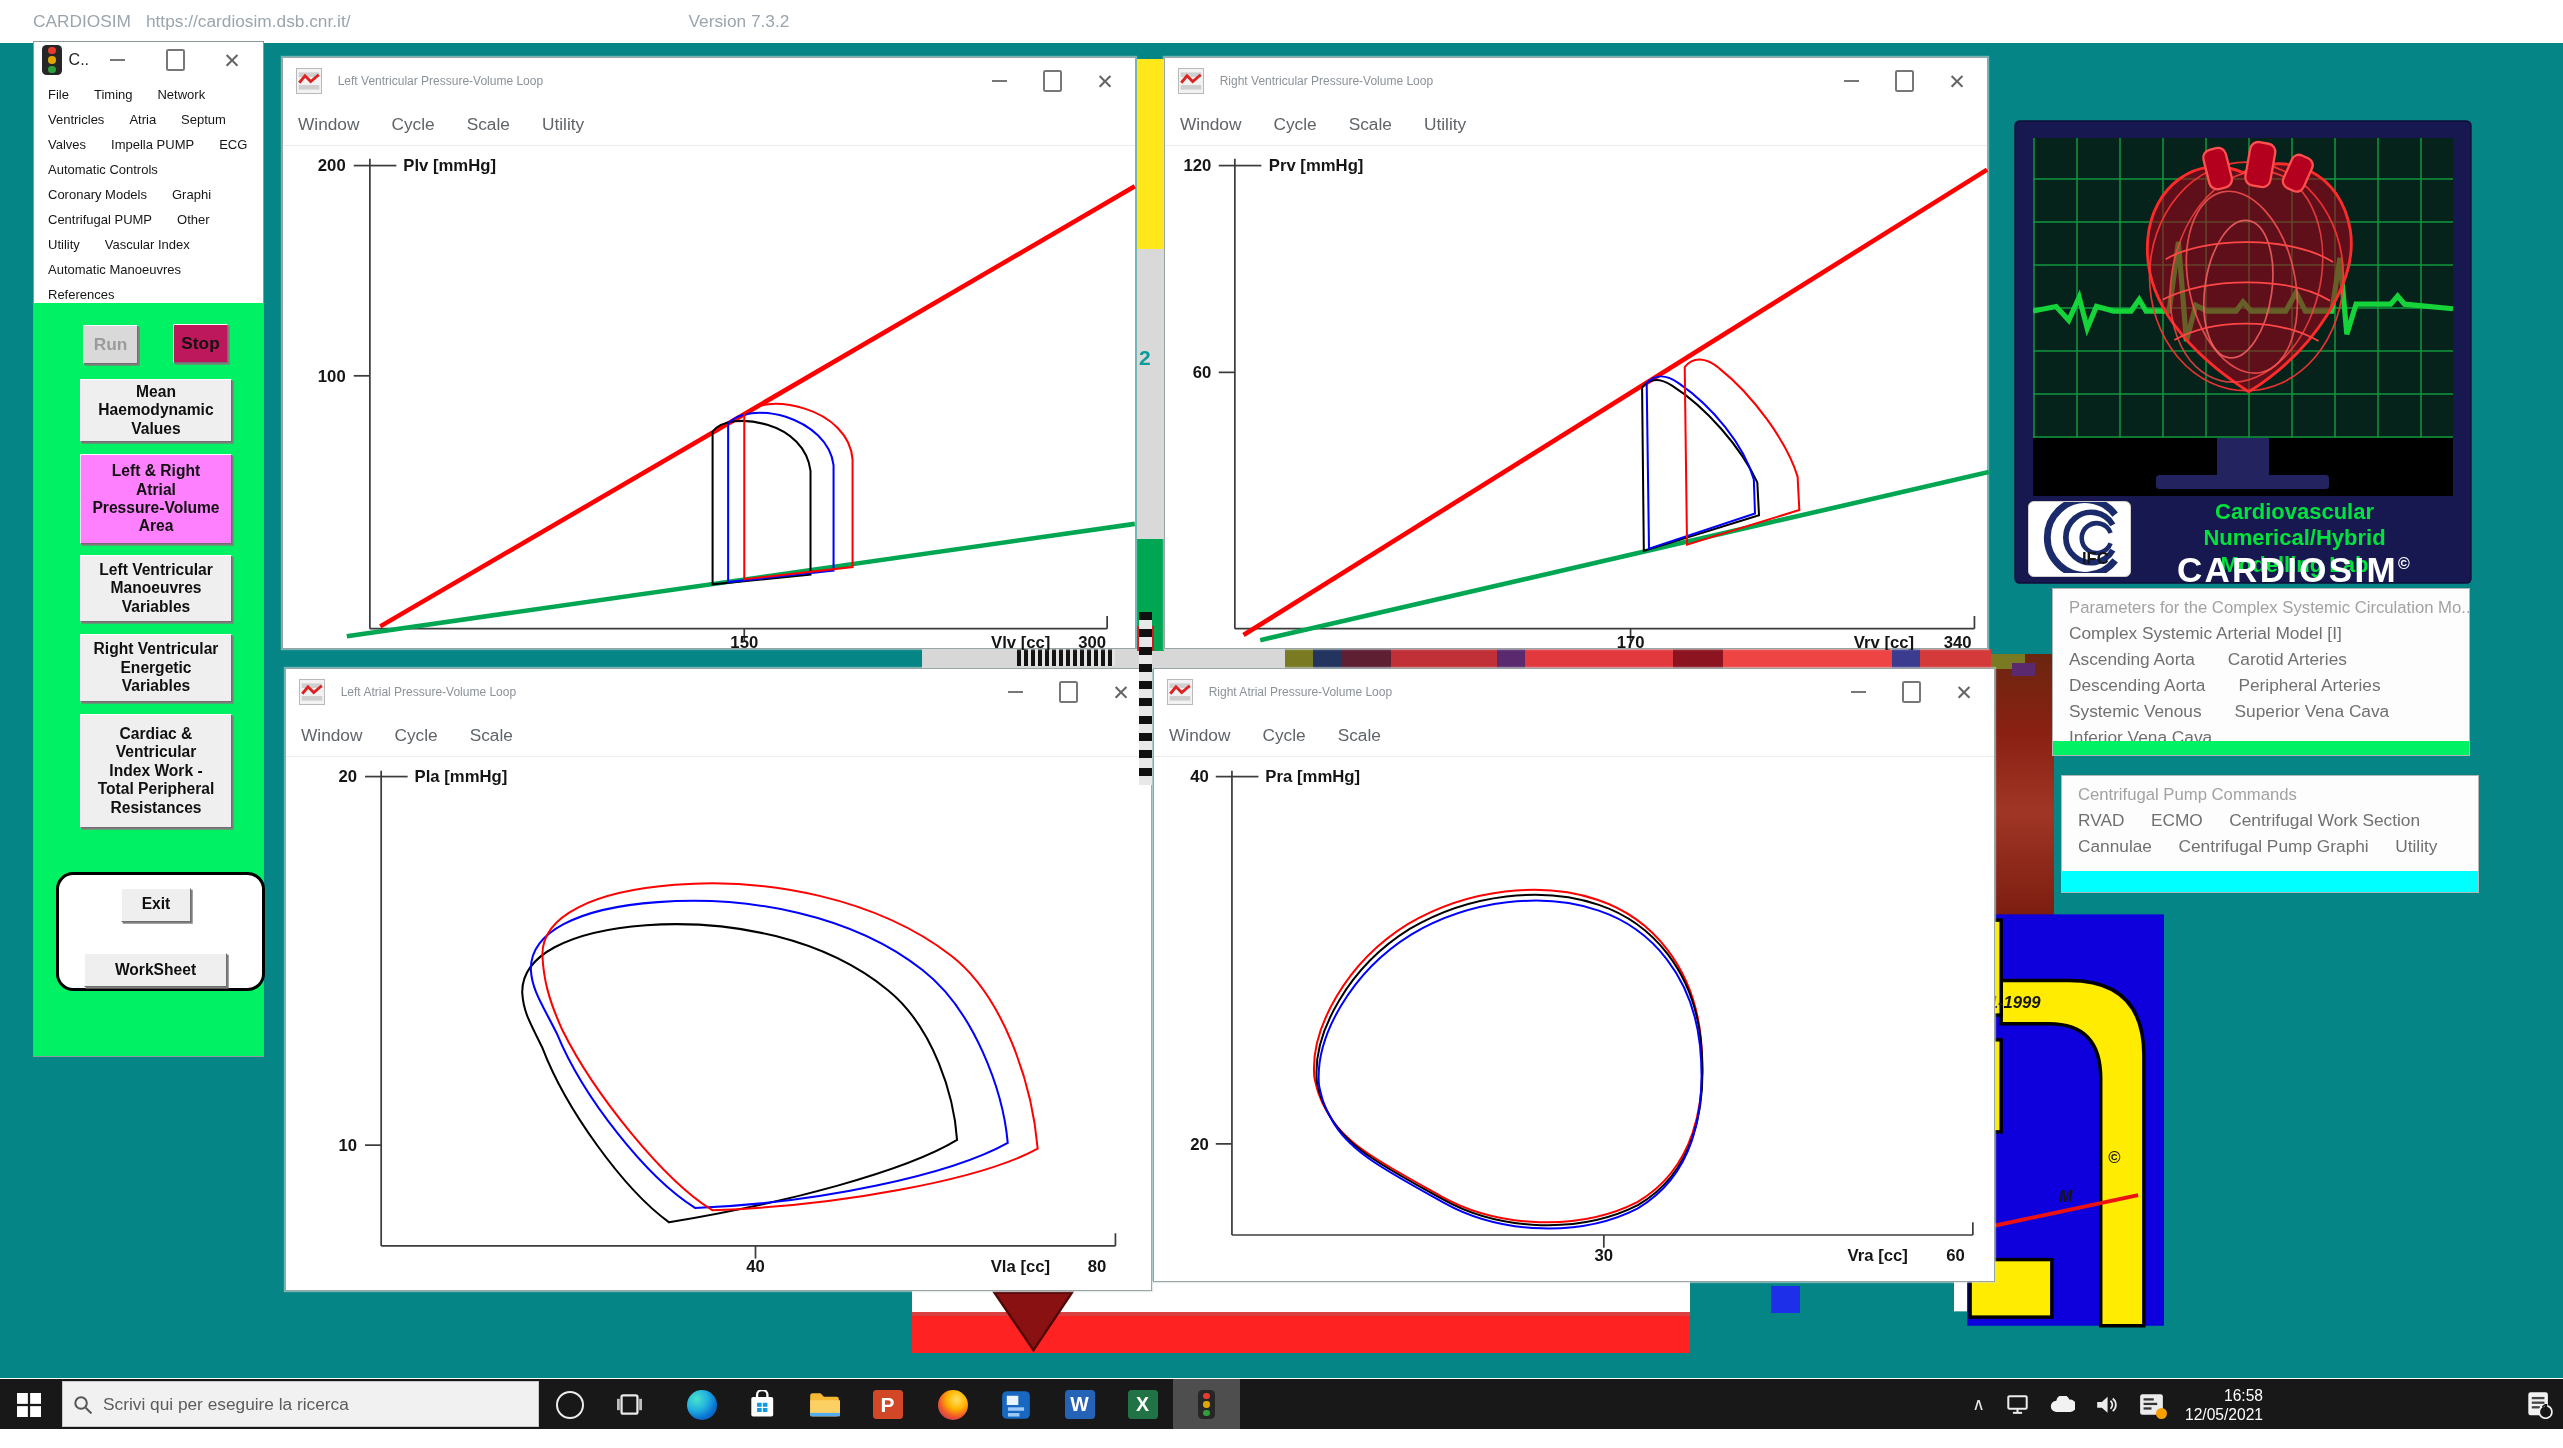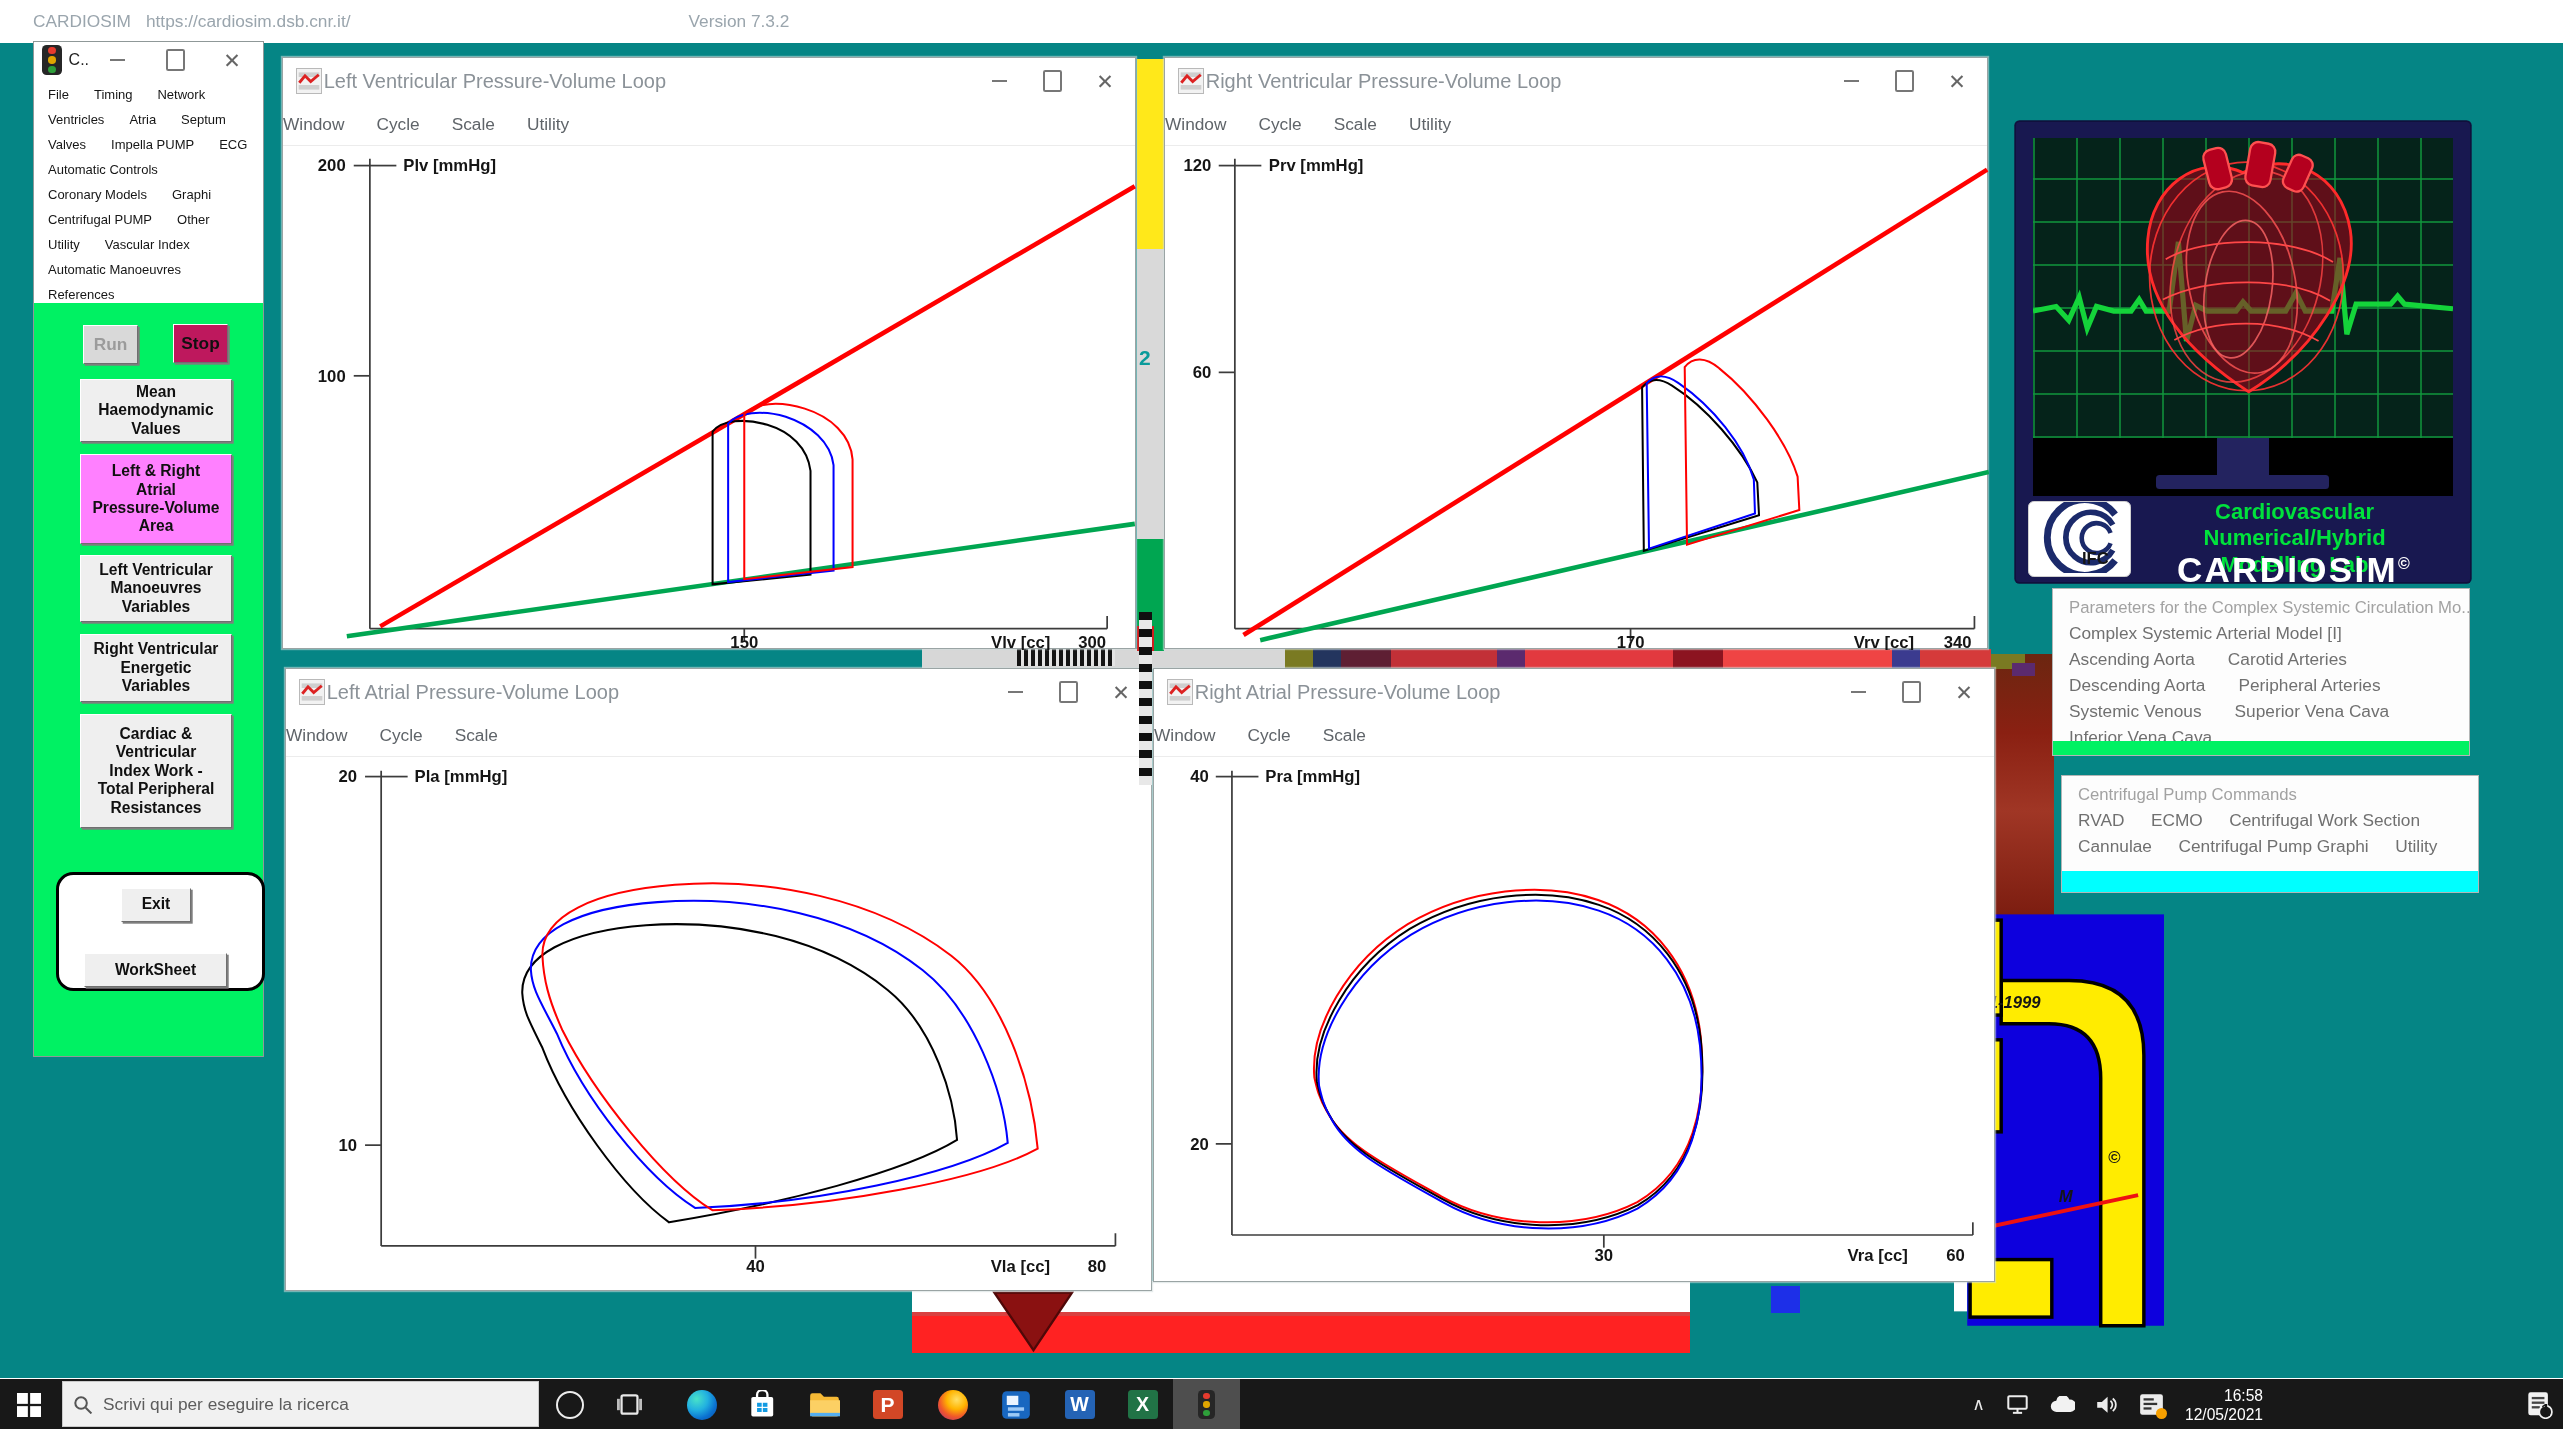--- a/index.html
+++ b/index.html
@@ -6,27 +6,27 @@
   .stage{position:relative;width:2563px;height:1449px;overflow:hidden;
          font-family:"Liberation Sans",sans-serif;-webkit-font-smoothing:antialiased;}
   .abs{position:absolute;}
   
   .topstrip{left:0;top:0;width:2563px;height:43px;background:#ffffff;color:#9aa5ad;
             font-size:17.3px;display:flex;align-items:center;gap:15px;padding-left:33px;box-sizing:border-box;}
   .desktop{left:0;top:43px;width:2563px;height:1335px;background:#058585;}
   
   .win{position:absolute;background:#ffffff;border:1.2px solid #9aa4a4;box-shadow:0 0 0 1.2px rgba(210,220,220,.55);box-sizing:border-box;}
   .titlebar{position:relative;height:46px;display:flex;align-items:center;padding:0 12.7px;background:#fff;}
-  .title{color:#8b9298;font-size:20px;margin-left:2px;white-space:nowrap;}
+  .title{color:#8b9298;font-size:12px;margin-left:16px;white-space:nowrap;}
   .winctl{position:absolute;top:0;right:3.5px;height:46px;display:flex;align-items:center;}
   .ctl{width:53px;height:46px;display:flex;align-items:center;justify-content:center;color:#6d6d6d;}
   .glyph-min{width:15px;height:2.3px;background:#777;}
   .glyph-max{width:15px;height:18.4px;border:2.3px solid #777;border-radius:2.3px;}
   .glyph-x{font-size:21px;color:#666;line-height:1;}
-  .menubar{height:41px;display:flex;align-items:center;gap:32px;
+  .menubar{height:41px;display:flex;align-items:center;gap:32px;padding-left:15px;
            color:#5f6469;font-size:17.3px;border-bottom:1.2px solid #ececec;background:#fff;}
   .menubar span{cursor:default;}
   .charticon{width:24px;height:24px;background:#f2f2f2;border:1.2px solid #b9b9b9;flex:0 0 auto;}
   
   .cw{left:33px;top:41px;width:229px;height:1014px;background:#fff;border:1.2px solid #8f9898;z-index:60;}
   .cw-title{position:relative;height:36px;display:flex;align-items:center;padding:0 8px;}
   .cw-title .t{font-size:16px;color:#222;margin-left:7px;}
   .tl-icon{width:19.6px;height:30px;background:#262626;border-radius:4.6px;display:flex;flex-direction:column;align-items:center;justify-content:space-evenly;}
   .tl-icon i{width:7.5px;height:7.5px;border-radius:50%;display:block;}
   .menublock{padding:3.5px 0 0 14px;font-size:13px;color:#161616;}

